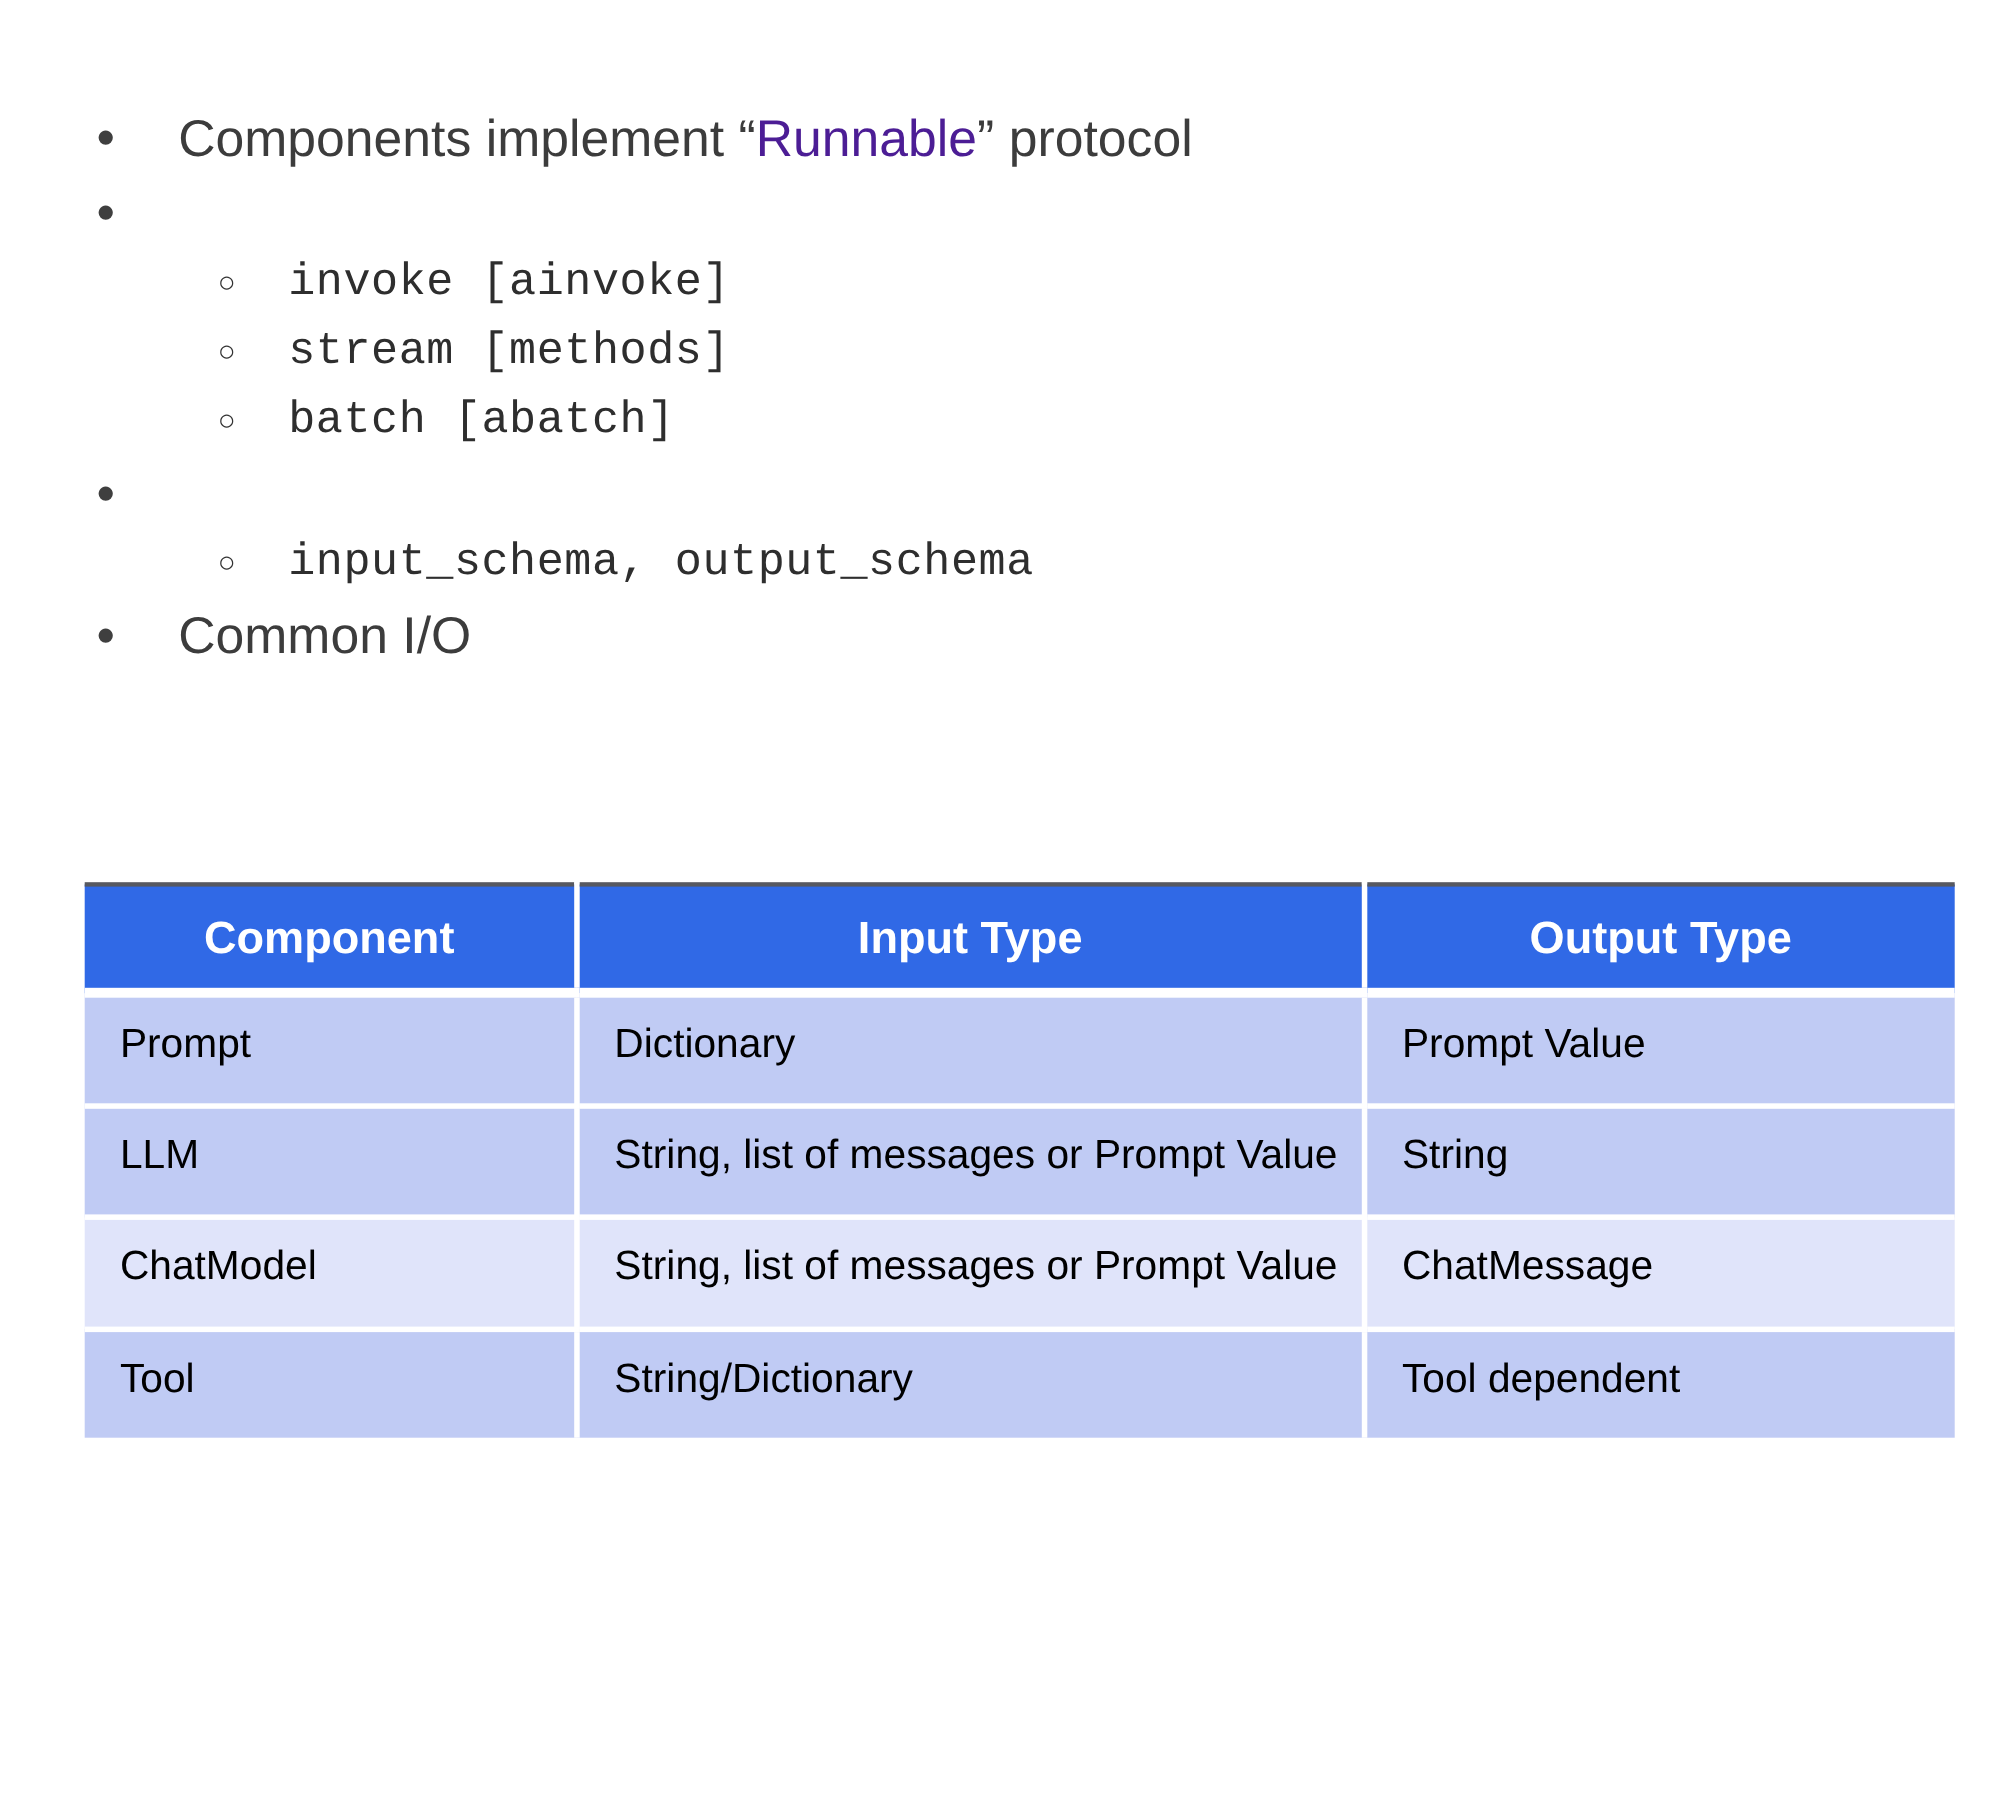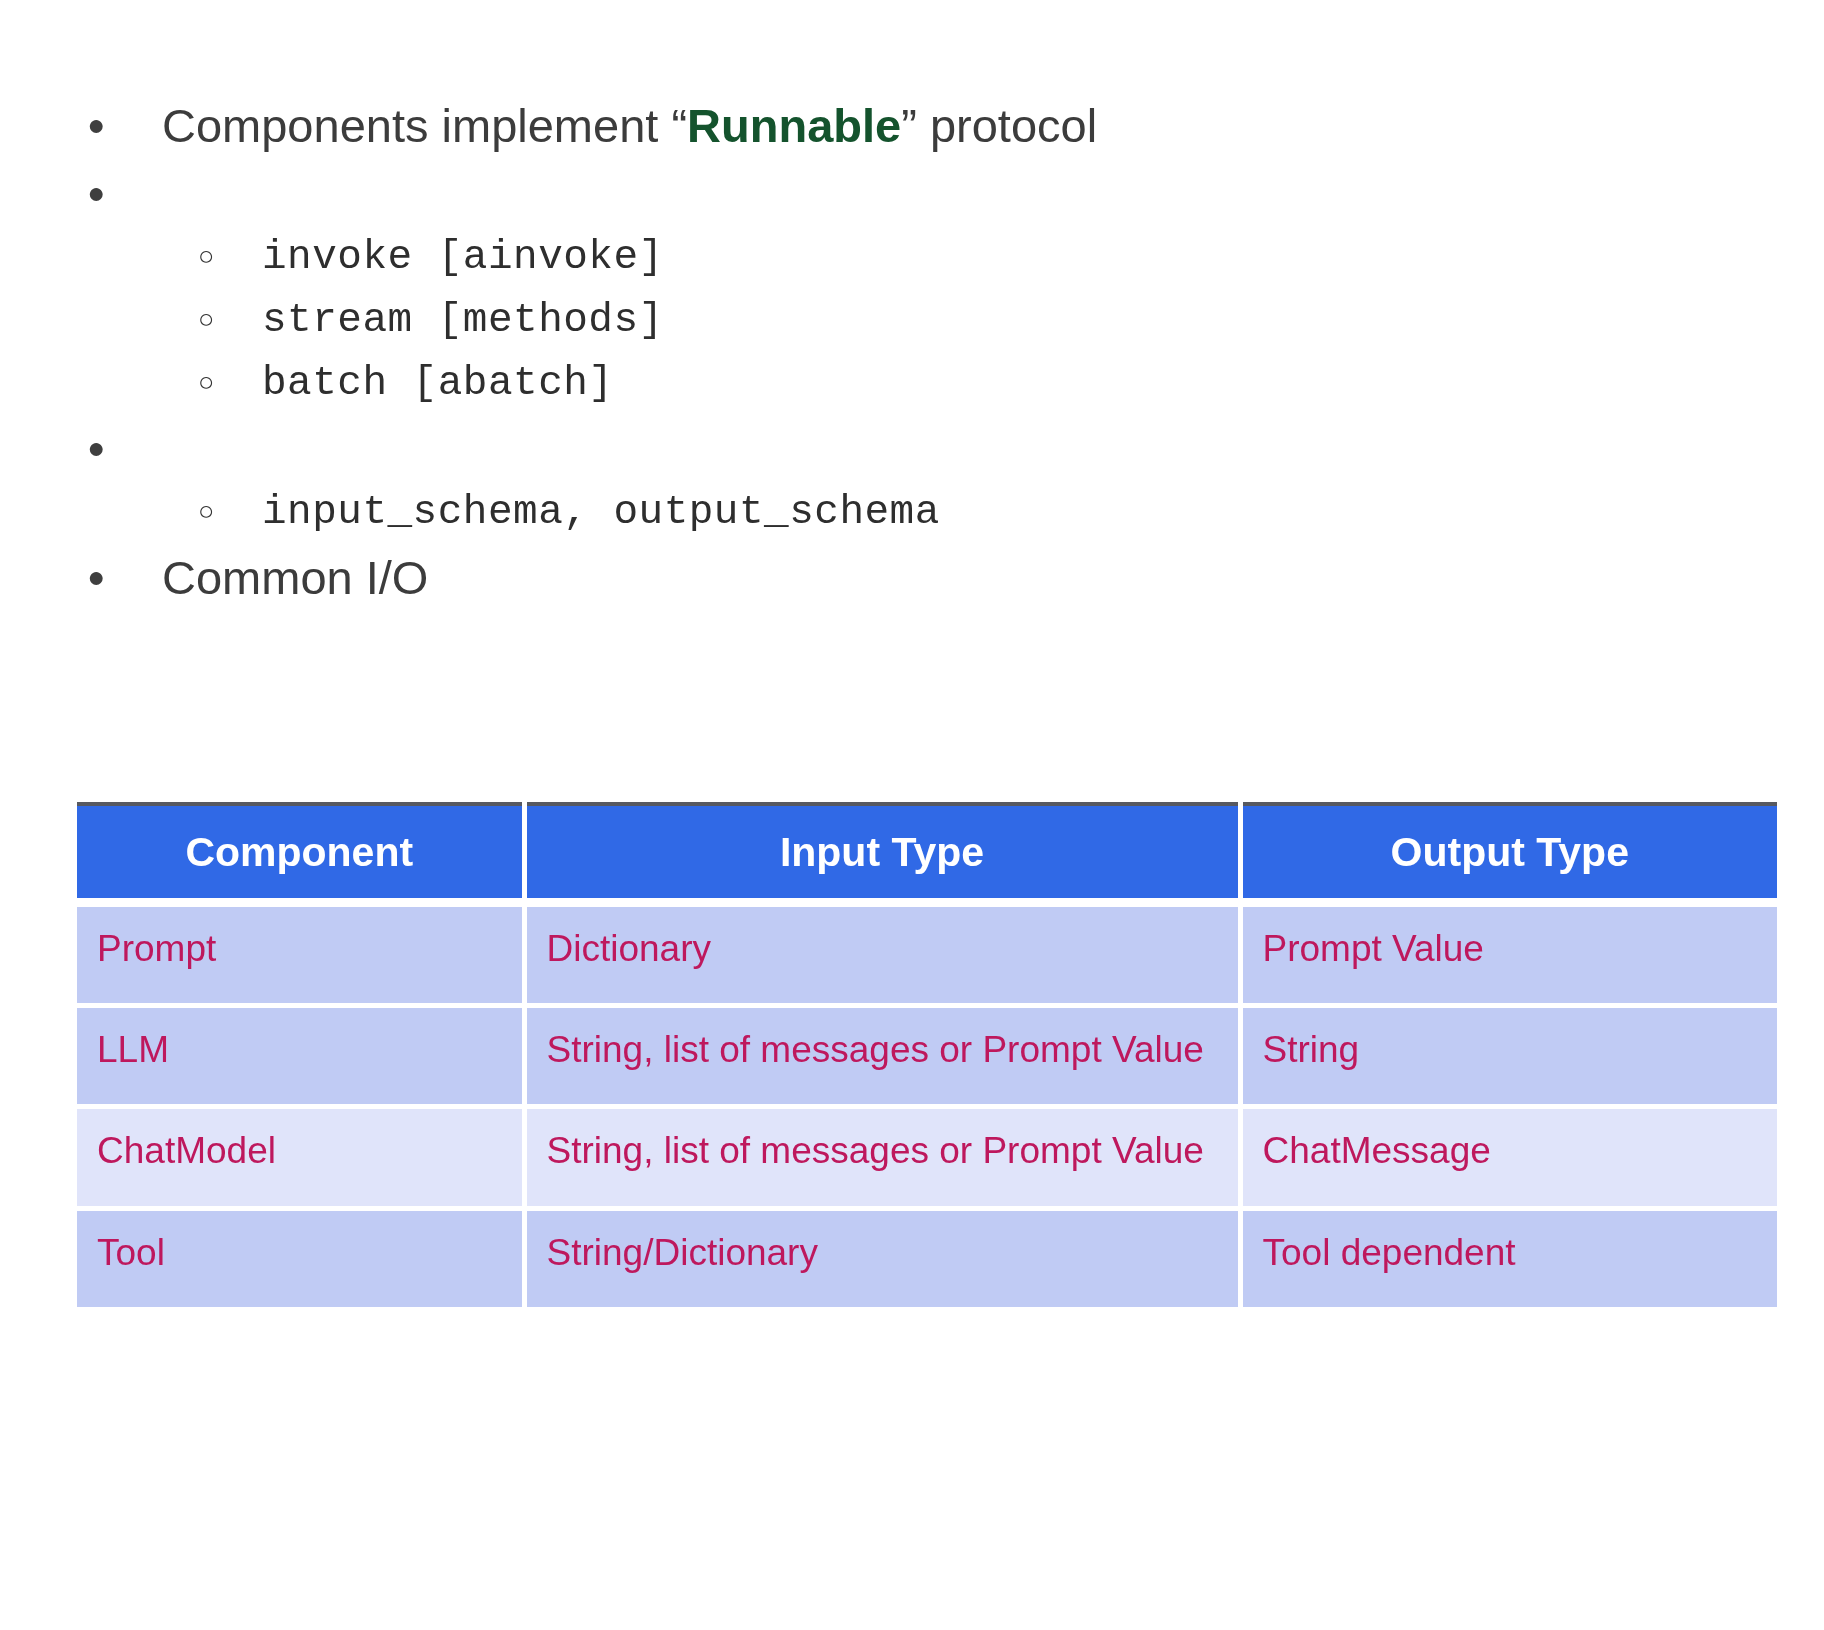--- a/index.html
+++ b/index.html
@@ -30,21 +30,21 @@
   .list li {
     display: flex;
     align-items: flex-start;
   }
   .l1 {
     font-size: 47px;
     line-height: 68px;
     font-weight: 500;
     color: #3c3c3c;
   }
-  .l1 strong { font-weight: 700; color: #14532d; }
+  .l1 strong { font-weight: 400; color: #4c1d95; }
   .m1 {
     flex: 0 0 75px;
     width: 75px;
     font-size: 30px;
     line-height: 66px;
     color: #3f3f3f;
     padding-left: 2px;
   }
   .l2 {
     font-size: 41px;
@@ -83,23 +83,23 @@
     border-left: 5px solid #ffffff;
     border-right: 5px solid #ffffff;
     border-bottom: 9px solid #ffffff;
   }
   .io-table th:first-child { border-left: none; }
   .io-table th:last-child  { border-right: none; }
 
   .io-table td {
     font-size: 37px;
     line-height: 1.33;
-    color: #be185d;
+    color: #000000;
     vertical-align: top;
-    padding: 17px 16px 30px 20px;
+    padding: 17px 16px 30px 32px;
     border-left: 5px solid #ffffff;
     border-right: 5px solid #ffffff;
     border-bottom: 5px solid #ffffff;
   }
   .io-table td:first-child { border-left: none; }
   .io-table td:last-child  { border-right: none; }
   .io-table tr:last-child td { border-bottom: none; }
 
   .row-dark td  { background: #c0cbf4; }
   .row-light td { background: #e0e4fa; }

